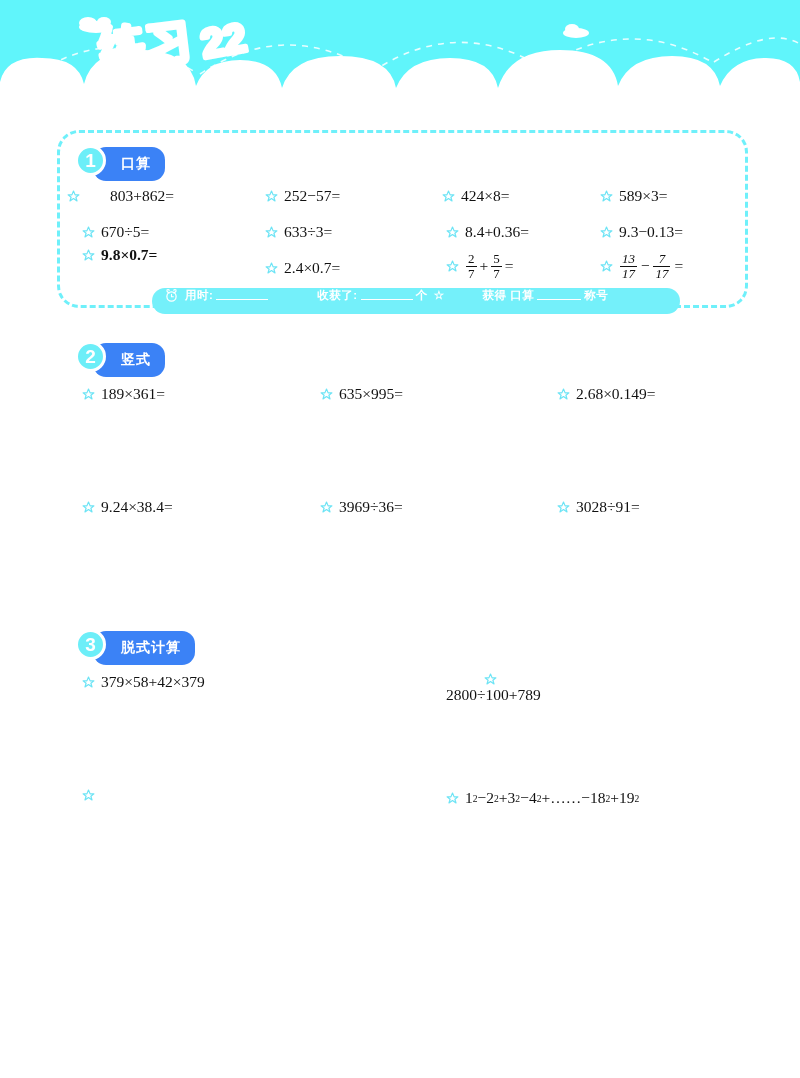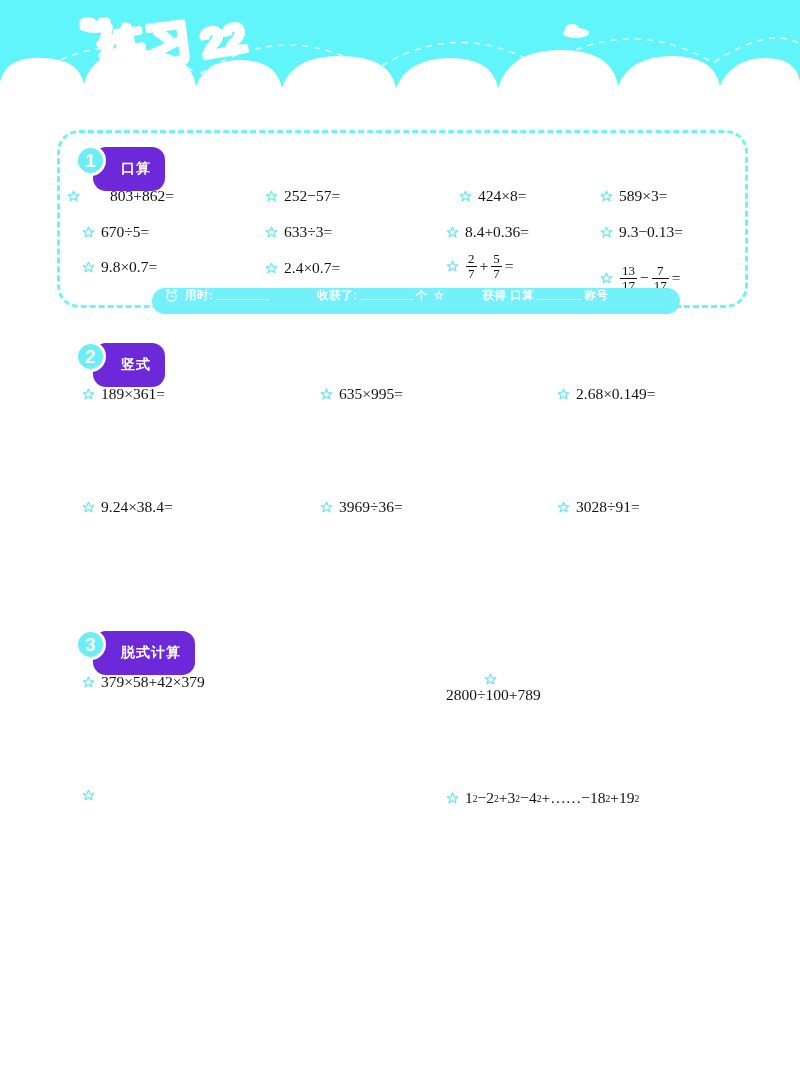--- a/index.html
+++ b/index.html
@@ -64,22 +64,22 @@
 
   
   .sec-head {
     position: absolute;
     height: 30px;
   }
   .sec-pill {
     position: absolute;
     left: 18px;
     top: 2px;
-    height: 44px;
-    background: #6d28d9;
+    height: 34px;
+    background: #3b82f6;
     border-radius: 13px;
     padding: 0 14px 0 28px;
     box-sizing: border-box;
     display: flex;
     align-items: center;
     color: #ffffff;
     font-family: "Liberation Sans", sans-serif;
     font-weight: bold;
     font-size: 14px;
     letter-spacing: 1px;
@@ -221,21 +221,21 @@
       <path d="M12 2l3 7h7l-5.6 4.3 2.1 7-6.5-4.4-6.5 4.4 2.1-7L2 9h7z" fill="none" stroke="#6de4f5" stroke-width="2.2" stroke-linejoin="round"></path>
     </svg>
   <span class="expr">803+862=</span>
 </div>
 <div class="prob" style="left:265px; top:187px;">
   <svg class="star" viewBox="0 0 24 24">
       <path d="M12 2l3 7h7l-5.6 4.3 2.1 7-6.5-4.4-6.5 4.4 2.1-7L2 9h7z" fill="none" stroke="#6de4f5" stroke-width="2.2" stroke-linejoin="round"></path>
     </svg>
   <span class="expr">252−57=</span>
 </div>
-<div class="prob" style="left:459px; top:187px;text-align:center;">
+<div class="prob" style="left:442px; top:187px;text-align:center;">
   <svg class="star" viewBox="0 0 24 24">
       <path d="M12 2l3 7h7l-5.6 4.3 2.1 7-6.5-4.4-6.5 4.4 2.1-7L2 9h7z" fill="none" stroke="#6de4f5" stroke-width="2.2" stroke-linejoin="round"></path>
     </svg>
   <span class="expr">424×8=</span>
 </div>
 <div class="prob" style="left:600px; top:187px;">
   <svg class="star" viewBox="0 0 24 24">
       <path d="M12 2l3 7h7l-5.6 4.3 2.1 7-6.5-4.4-6.5 4.4 2.1-7L2 9h7z" fill="none" stroke="#6de4f5" stroke-width="2.2" stroke-linejoin="round"></path>
     </svg>
   <span class="expr">589×3=</span>
@@ -259,21 +259,21 @@
     </svg>
   <span class="expr">8.4+0.36=</span>
 </div>
 <div class="prob" style="left:600px; top:223px;">
   <svg class="star" viewBox="0 0 24 24">
       <path d="M12 2l3 7h7l-5.6 4.3 2.1 7-6.5-4.4-6.5 4.4 2.1-7L2 9h7z" fill="none" stroke="#6de4f5" stroke-width="2.2" stroke-linejoin="round"></path>
     </svg>
   <span class="expr">9.3−0.13=</span>
 </div>
 
-<div class="prob" style="left:82px;  top:258px;">
+<div class="prob" style="left:82px;  top:246px;font-weight:bold;">
   <svg class="star" viewBox="0 0 24 24">
       <path d="M12 2l3 7h7l-5.6 4.3 2.1 7-6.5-4.4-6.5 4.4 2.1-7L2 9h7z" fill="none" stroke="#6de4f5" stroke-width="2.2" stroke-linejoin="round"></path>
     </svg>
   <span class="expr">9.8×0.7=</span>
 </div>
 <div class="prob" style="left:265px; top:259px;">
   <svg class="star" viewBox="0 0 24 24">
       <path d="M12 2l3 7h7l-5.6 4.3 2.1 7-6.5-4.4-6.5 4.4 2.1-7L2 9h7z" fill="none" stroke="#6de4f5" stroke-width="2.2" stroke-linejoin="round"></path>
     </svg>
   <span class="expr">2.4×0.7=</span>
@@ -290,21 +290,21 @@
     </span>
     <span class="op">+</span>
     <span class="frac">
       <span class="num">5</span>
       <span class="den">7</span>
     </span>
     <span class="op">=</span>
   </span>
 </div>
 
-<div class="prob" style="left:600px; top:264px;">
+<div class="prob" style="left:600px; top:252px;font-style:italic;">
   <svg class="star" viewBox="0 0 24 24">
       <path d="M12 2l3 7h7l-5.6 4.3 2.1 7-6.5-4.4-6.5 4.4 2.1-7L2 9h7z" fill="none" stroke="#6de4f5" stroke-width="2.2" stroke-linejoin="round"></path>
     </svg>
   <span class="expr">
     <span class="frac">
       <span class="num">13</span>
       <span class="den">17</span>
     </span>
     <span class="op">−</span>
     <span class="frac">

